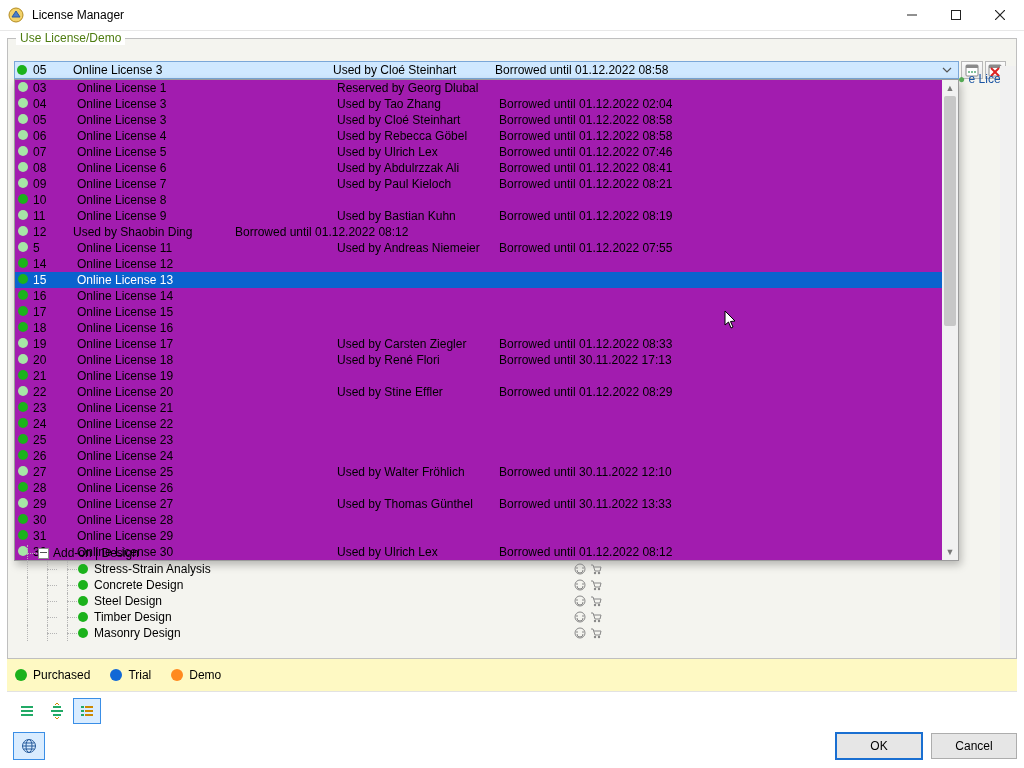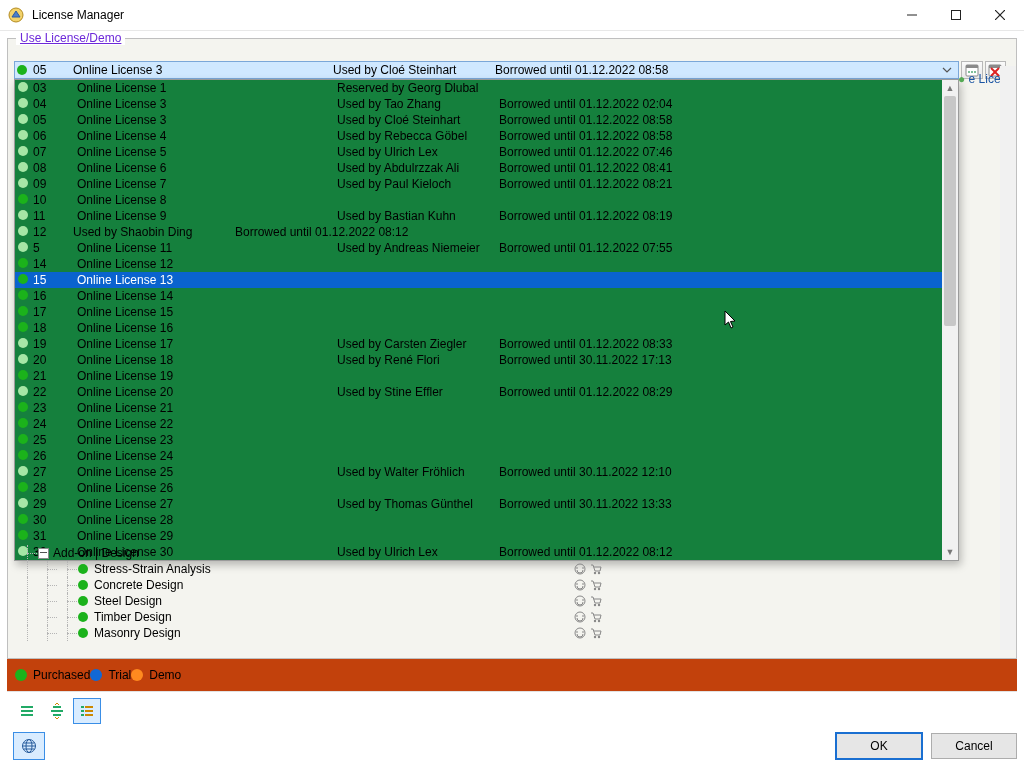--- a/index.html
+++ b/index.html
@@ -42,23 +42,22 @@
     position: relative;
     background: #f4f4ef;
     box-sizing: border-box;
   }
   .panel-title {
     position: absolute;
     top: -8px;
     left: 8px;
     background: #fff;
     padding: 0 4px;
-    color: #6d28d9;
+    color: #4d7c0f;
     font-size: 12px;
-    text-decoration: underline;
   }
   
   .tree-stub-right {
     position: absolute;
     top: 33px;
     right: 6px;
     color: #1b55a3;
     white-space: nowrap;
     overflow: hidden;
     width: 52px;
@@ -117,21 +116,21 @@
     background: linear-gradient(#fafafa,#e9e9e9);
     display: flex; align-items: center; justify-content: center;
     box-sizing: border-box;
     font-size: 11px;
   }
 
   .listbox {
     width: 945px;
     height: 482px;
     border: 1px solid #9b9b9b;
-    background: #15803d;
+    background: #a21caf;
     box-shadow: 2px 4px 8px rgba(0,0,0,0.25);
     position: relative;
     box-sizing: border-box;
     overflow: hidden;
   }
   .list-rows {
     position: absolute; left:0; top:0; right:16px; bottom:0;
     overflow: hidden;
   }
   .row {
@@ -185,22 +184,23 @@
   .tree-line .tdot { width:10px; height:10px; border-radius:50%; background:#1bb21b; margin-right:6px; }
   .tree-line .label { flex:0 0 480px; }
   .tree-line .ticon { width:16px; text-align:center; color:#888; }
   .tree-line .ticon2 { width:16px; text-align:center; color:#888; }
 
   
   .legend {
     height: 24px;
     display:flex;
     align-items:center;
+    gap: 20px;
     padding: 4px 8px;
-    background:#c2410c;
+    background:#fef9c3;
     border-bottom: 1px solid #e2e2e2;
   }
   .lg { display:flex; align-items:center; gap:6px;}
   .lg .d { width:12px; height:12px; border-radius:50%; }
   .lg .d.green { background:#1bb21b; }
   .lg .d.blue  { background:#1168d6; }
   .lg .d.orange{ background:#ff8a1f; }
 
   .toolbar {
     height: 30px;

